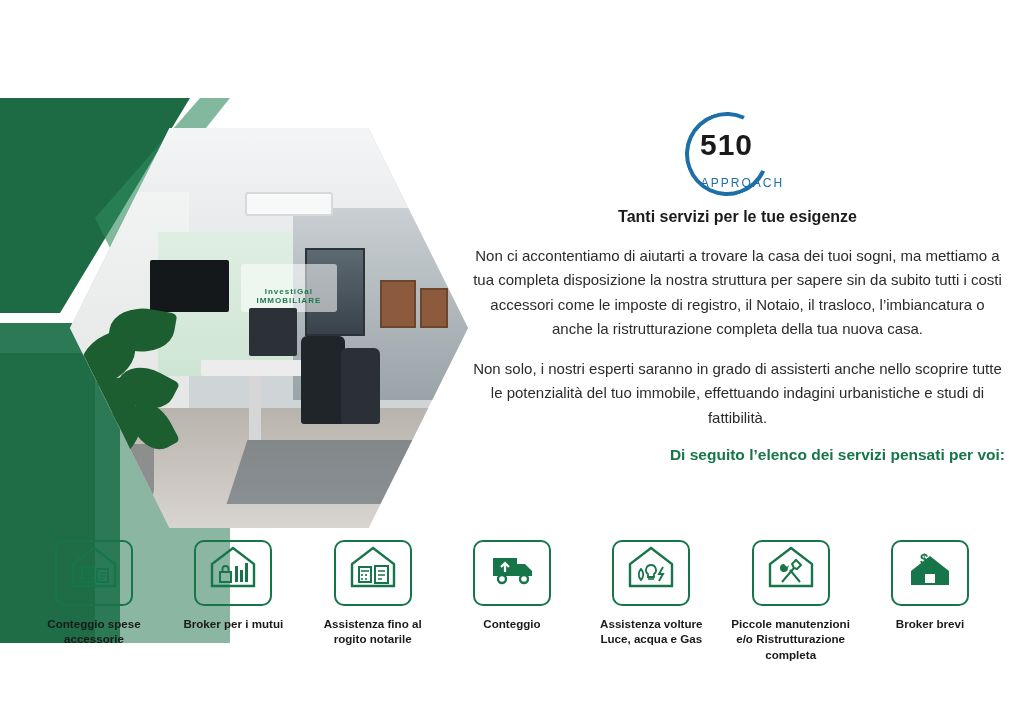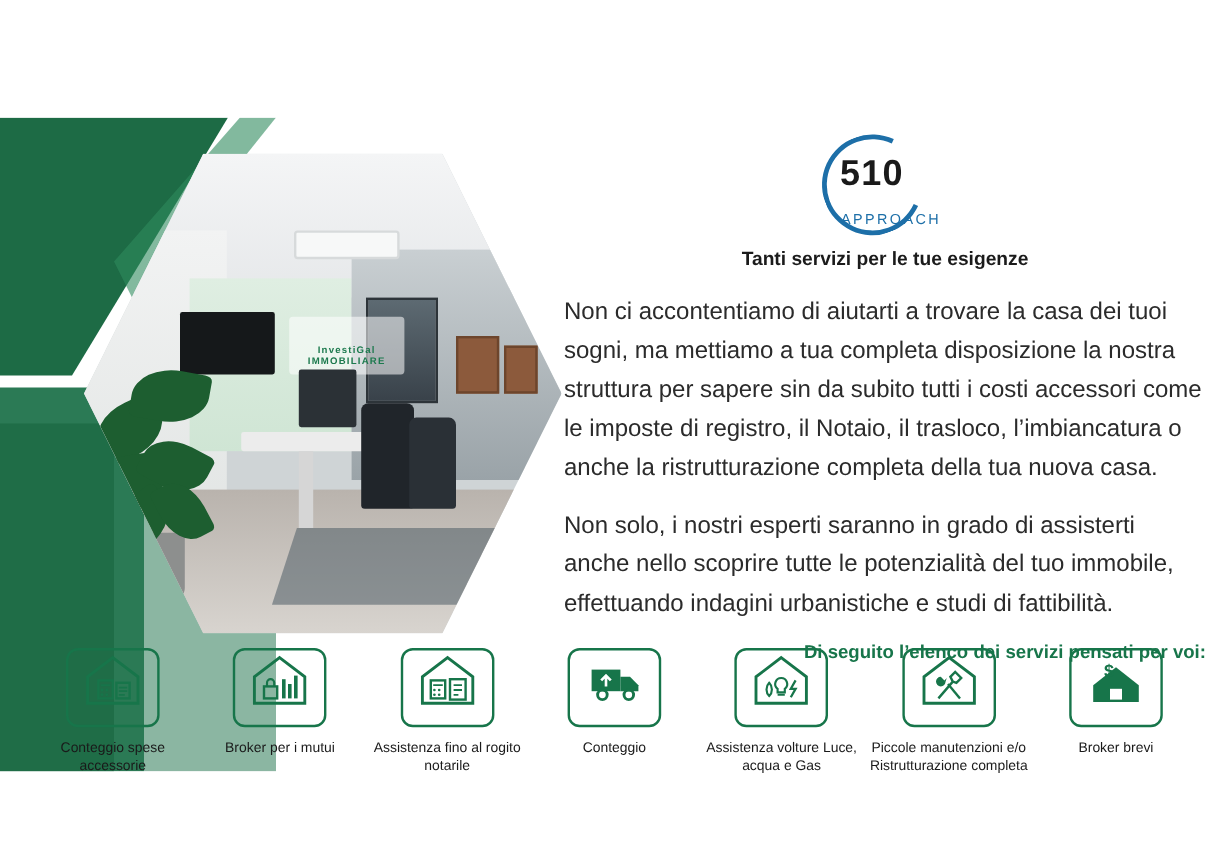--- a/index.html
+++ b/index.html
@@ -174,21 +174,22 @@
     position: absolute; left: 14px; top: 54px; width: 112px;
     text-align: center;
     font-size: 12px; letter-spacing: 2px; color: #1d6fa8; margin-top: 12px;
   }
   .sub-head {
     text-align: center;
     font-size: 16px; font-weight: bold; color: #1b1b1b;
     margin-bottom: 18px;
   }
   .body-p {
-    font-size: 20px;
+    text-align: center;
+    font-size: 15px;
     line-height: 1.62;
     color: #2b2b2b;
     margin-bottom: 16px;
   }
   .cta {
     text-align: right;
     font-size: 15.5px;
     font-weight: bold;
     color: #17754a;
     margin-top: 8px;
@@ -209,21 +210,21 @@
   }
   .svc-box {
     width: 78px; height: 66px;
     margin: 0 auto 10px auto;
     border: 2px solid #17754a;
     border-radius: 10px;
     position: relative;
   }
   .svc-label {
     font-size: 11.6px;
-    font-weight: normal;
+    font-weight: bold;
     color: #1a1a1a;
     line-height: 1.32;
   }
   svg.ic { display:block; margin: 0 auto; }
 </style>
 </head>
 <body>
 
 <div class="page">
 

